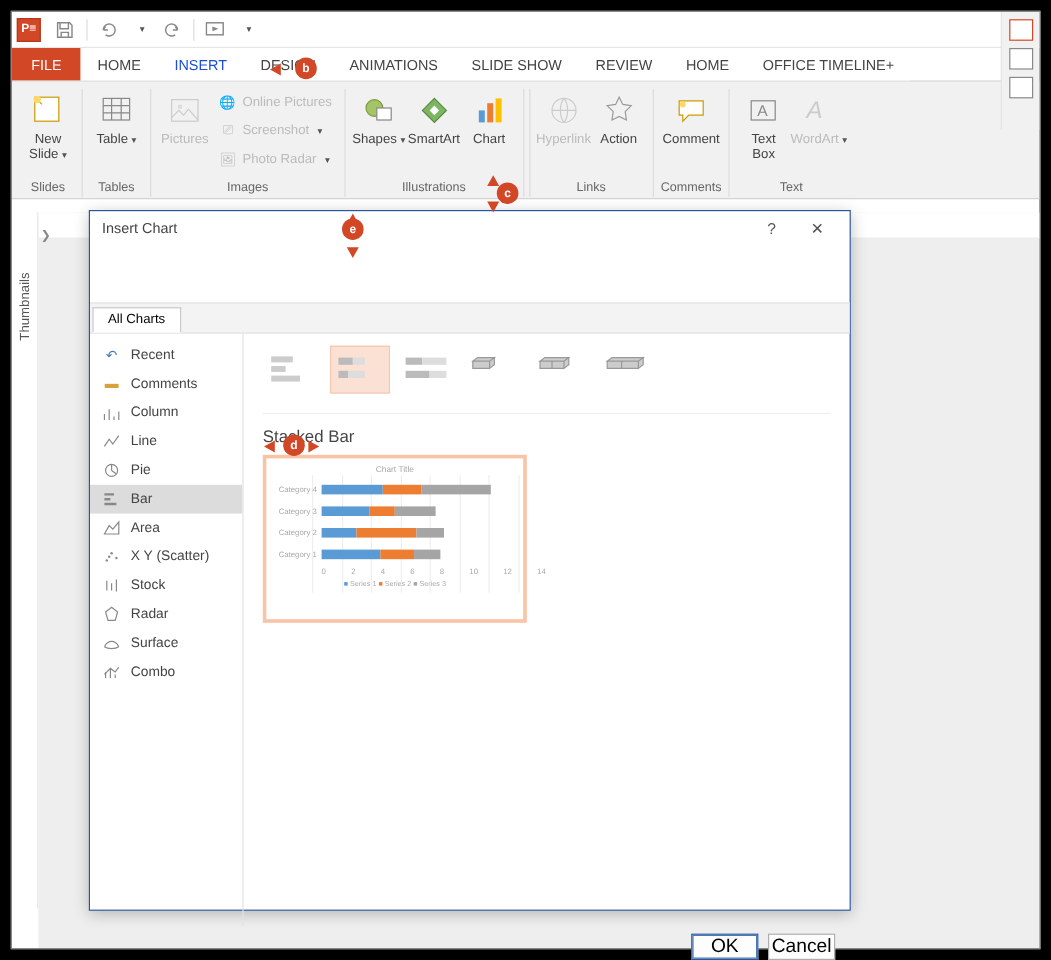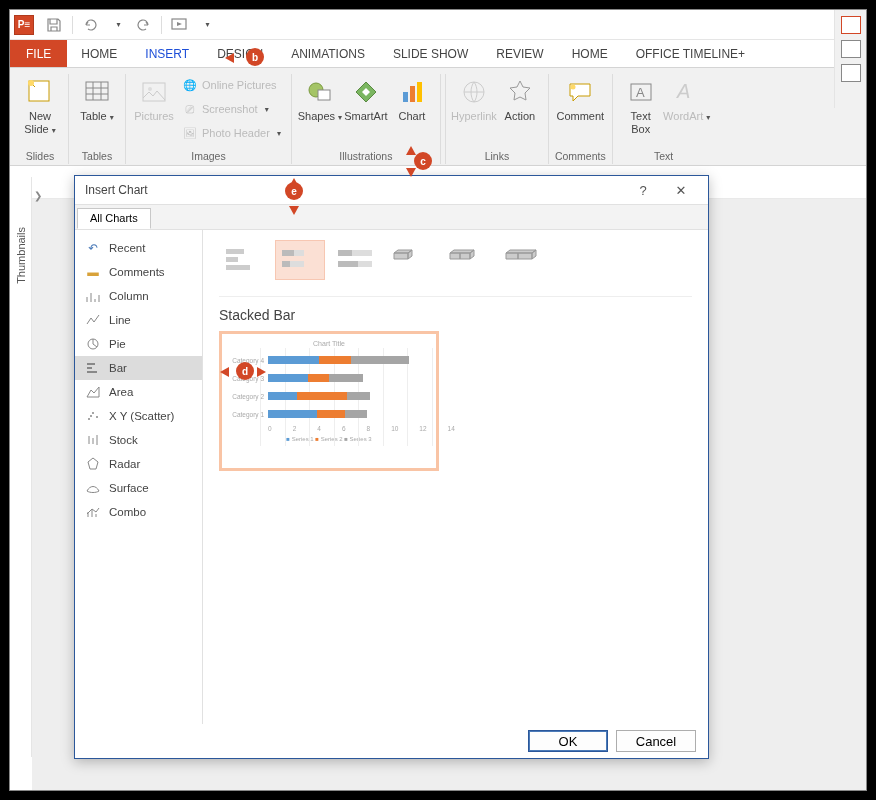--- a/index.html
+++ b/index.html
@@ -38,21 +38,21 @@
 
 .thumb-strip { position:absolute; left:0; top: 167px; width: 22px; height: 580px; background:#fff; border-right:1px solid #e5e5e5; display:flex; align-items:flex-start; justify-content:center;}
 .thumb-label { writing-mode: vertical-rl; transform: rotate(180deg); font-size: 11px; color: #555; margin-top: 50px;}
 .thumb-expand { position:absolute; left:24px; top:180px; font-size:10px; color:#888;}
 
 
 .dialog { position:absolute; left: 64px; top: 165px; width: 635px; height: 584px; background: #fff; border: 1px solid #2b579a; box-shadow: 0 3px 12px rgba(0,0,0,0.25);}
 .dlg-title { height: 28px; display:flex; align-items:center; padding: 0 8px 0 10px; font-size: 12px; color: #444;}
 .dlg-title-text { flex:1; }
 .dlg-title-btn { width: 38px; height: 24px; display:flex;align-items:center;justify-content:center; font-size:13px; color:#555; cursor:pointer;}
-.dlg-tab-strip { height: 26px; background: #f3f3f3; border-top:1px solid #e1e1e1; border-bottom:1px solid #e1e1e1; display:flex; padding-left:2px;}
+.dlg-tab-strip { height: 26px; background: #f3f3f3; border-top:1px solid #e1e1e1; border-bottom:1px solid #e1e1e1; display:flex; padding-left:2px;margin-top:48px;}
 .dlg-tab { background:#fff; border:1px solid #c8c8c8; border-bottom:1px solid #fff; padding: 3px 12px; font-size:11px; margin-top:3px;}
 .dlg-body { display:flex; height: calc(100% - 88px); }
 .dlg-side { width: 128px; border-right: 1px solid #e1e1e1; padding: 6px 0; overflow:hidden;}
 .side-item { height: 24px; display:flex; align-items:center; gap: 8px; padding: 0 10px; font-size: 11.5px; color:#444; cursor:pointer;}
 .side-item.selected { background: #dcdcdc; }
 .side-item .si-ico { width: 16px; height:16px; display:flex;align-items:center;justify-content:center; color:#808080;}
 .dlg-main { flex:1; padding: 10px 16px;}
 .subtype-row { display:flex; gap: 6px; margin-bottom: 16px;}
 .subtype { width: 50px; height: 40px; border: 1px solid transparent; display:flex; align-items:center; justify-content:center; cursor:pointer;}
 .subtype.selected { background: #fbe0d4; border: 1px solid #f7c7b2;}
@@ -63,21 +63,21 @@
 .pv-lbl { font-size:6.5px; color:#aaa; width:34px; text-align:right;}
 .pv-bars { flex:1; display:flex; align-items:center; height:10px; position:relative;}
 .pv-seg { height:8px;}
 .s1 { background:#5b9bd5;} .s2{background:#ed7d31;} .s3{background:#a5a5a5;}
 .pv-axis { display:flex; font-size:6.5px; color:#aaa; padding-left:38px; gap:21px; margin-top:2px;}
 .pv-legend { font-size:6px; color:#aaa; text-align:center; margin-top:4px;}
 .pv-grid { position:absolute; left:38px; right:4px; top:14px; bottom:22px; pointer-events:none;}
 .pv-grid div { position:absolute; top:0; bottom:0; width:1px; background:#eee;}
 
 .dlg-footer { height: 34px; display:flex; align-items:center; justify-content:flex-end; gap:8px; padding: 0 12px;}
-.dlg-btn { width: 80px; height: 22px; font-size: 13px; border: 1px solid #adadad; background: #fdfdfd; display:flex;align-items:center;justify-content:center; cursor:pointer;}
+.dlg-btn { width: 56px; height: 22px; font-size: 16px; border: 1px solid #adadad; background: #fdfdfd; display:flex;align-items:center;justify-content:center; cursor:pointer;}
 .dlg-btn.primary { border: 1px solid #2b579a; box-shadow: inset 0 0 0 1px #4a7ab8;}
 
 
 .badge { position:absolute; width: 18px; height: 18px; border-radius: 50%; background: #d24726; color:#fff; font-size: 10px; font-weight:bold; display:flex;align-items:center;justify-content:center; z-index:50;}
 .arrow-left-small { position:absolute; width:0;height:0; border-top:5px solid transparent; border-bottom:5px solid transparent; border-right: 9px solid #d24726; z-index:50;}
 .arrow-up-small { position:absolute; width:0;height:0; border-left:5px solid transparent; border-right:5px solid transparent; border-bottom: 9px solid #d24726; z-index:50;}
 .arrow-down-small { position:absolute; width:0;height:0; border-left:5px solid transparent; border-right:5px solid transparent; border-top: 9px solid #d24726; z-index:50;}
 .arrow-right-small { position:absolute; width:0;height:0; border-top:5px solid transparent; border-bottom:5px solid transparent; border-left: 9px solid #d24726; z-index:50;}
 
 
@@ -190,21 +190,21 @@
           <div class="ribbon-btn-small">
               <span class="ico">🌐</span>
               <span>Online Pictures</span>
             </div>
           <div class="ribbon-btn-small dd-arrow">
               <span class="ico">⎚</span>
               <span>Screenshot</span>
             </div>
           <div class="ribbon-btn-small dd-arrow">
               <span class="ico">🖼</span>
-              <span>Photo Header</span>
+              <span>Photo Radar</span>
             </div>
         </div>
       </div>
       <div class="group-label">Images</div>
     </div>
     <div class="ribbon-sep"></div>
 
     <div class="ribbon-group">
       <div class="ribbon-group-tools">
         <div class="ribbon-btn-big">

